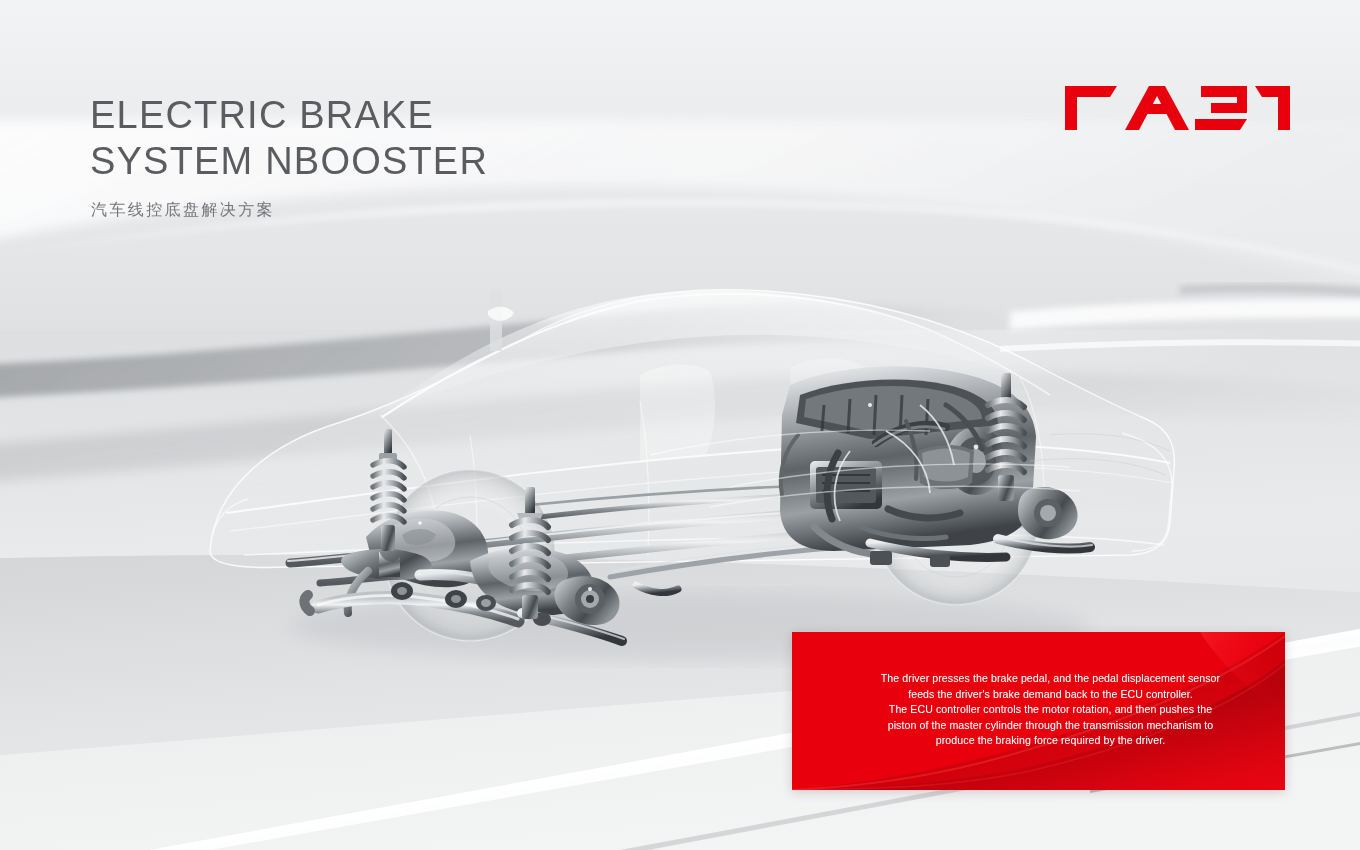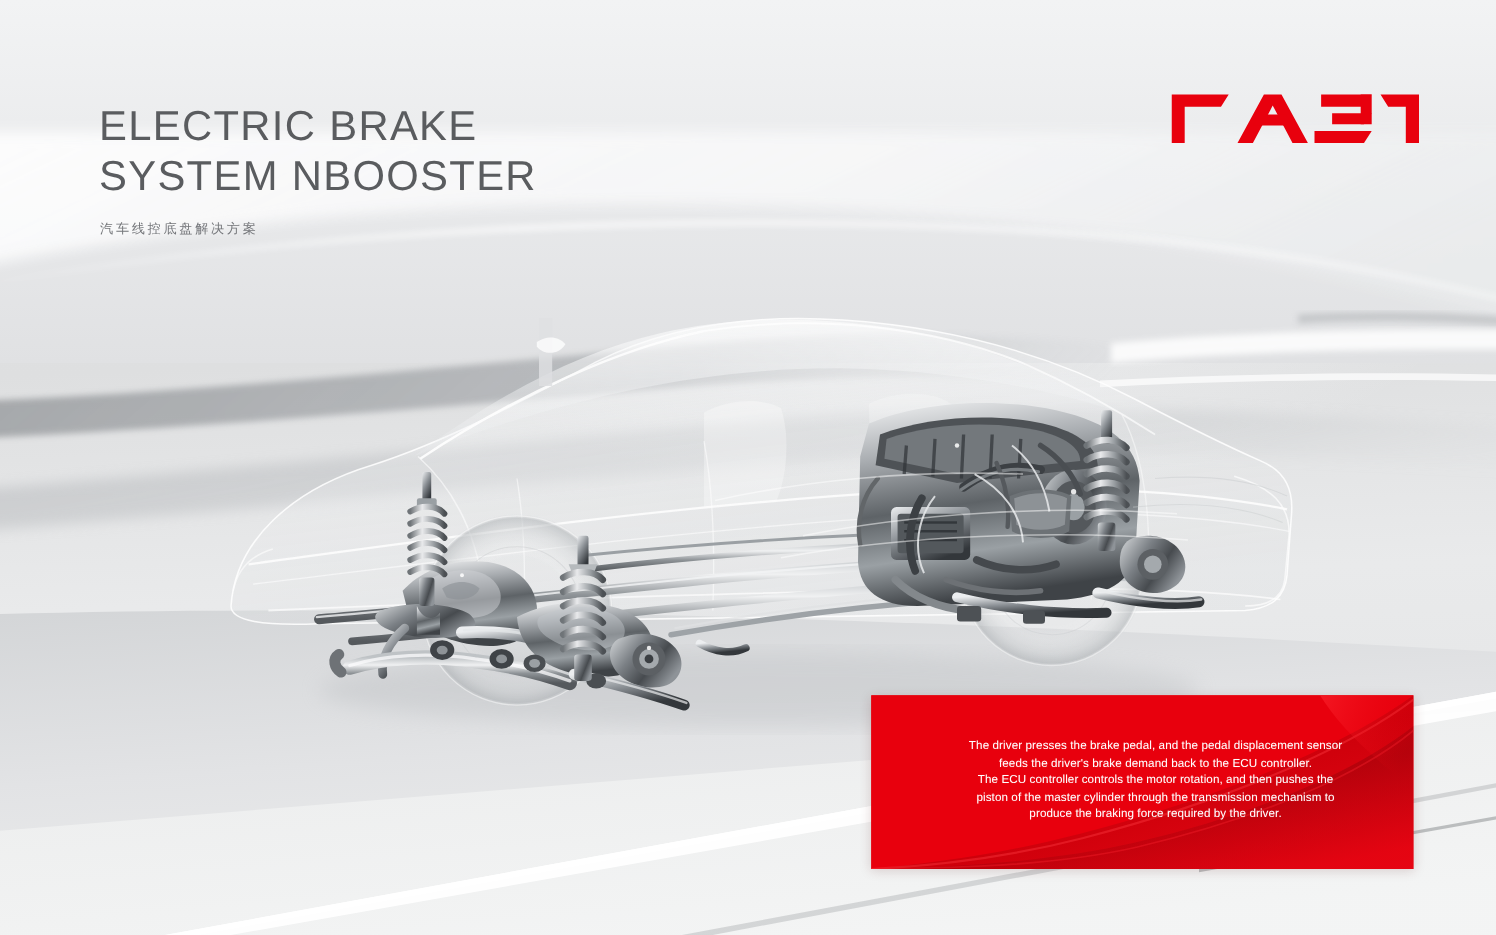--- a/index.html
+++ b/index.html
@@ -33,21 +33,21 @@
     color:#5a5c5f;
     font-size:38px;
     letter-spacing:1.2px;
     line-height:46px;
     font-weight:300;
     white-space:pre-line;
   }
   .subhead {
     position:absolute; left:91px; top:200px;
     color:#74767a;
-    font-size:12px;
+    font-size:16px;
     letter-spacing:2.4px;
     font-weight:400;
     font-family:"DejaVu Sans", sans-serif;
   }
 
   
   .logo { position:absolute; right:70px; top:82px; width:225px; height:48px; }
   .logo svg { width:100%; height:100%; display:block; }
 
   

